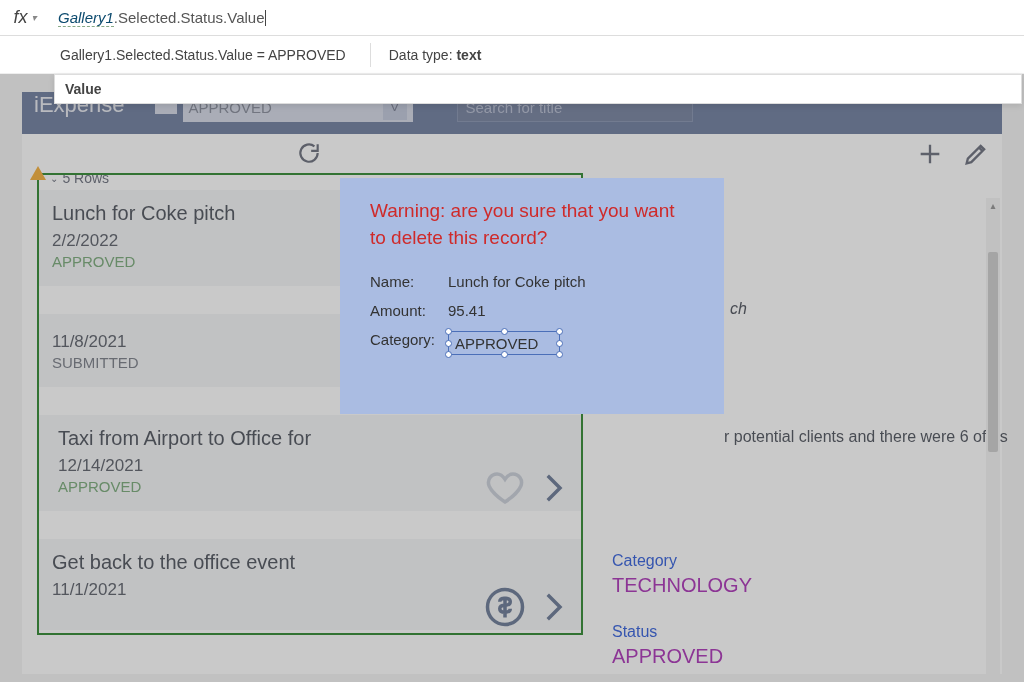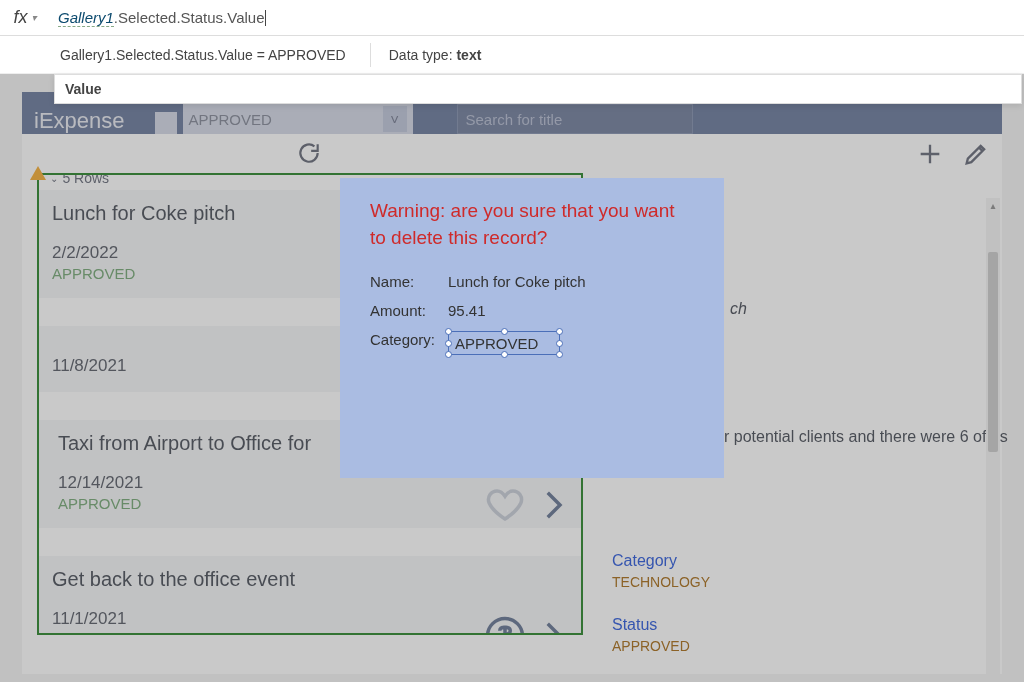--- a/index.html
+++ b/index.html
@@ -21,21 +21,21 @@
   .data-type-value { font-weight: 600; }
 
   
   .intellisense { position: absolute; left: 54px; top: 74px; background: #fff; border: 1px solid #ddd; box-shadow: 0 2px 6px rgba(0,0,0,0.1); padding: 6px 10px; font-size: 14px; color: #444; z-index: 50; width: 968px; }
 
   
   .canvas { position: absolute; left: 0; top: 74px; width: 1024px; height: 608px; background: #f3f3f3; }
   .dim-overlay { position:absolute; inset:0; background: rgba(100,100,100,0.35); z-index: 5; pointer-events:none; }
 
   
-  .app-header { position:absolute; left:22px; top:18px; width:980px; height:42px; background:#5f6f94; display:flex; align-items:flex-end; z-index:1; }
+  .app-header { position:absolute; left:22px; top:18px; width:980px; height:42px; background:#5f6f94; display:flex; align-items:flex-start; z-index:1; }
   .app-title { color:#e6e9f0; font-size:22px; margin-left:12px; }
   .app-checkbox { width:22px; height:22px; background:#cfd5e4; margin-left:30px; }
   .app-dropdown { width:230px; height:30px; background:#cfd5e4; margin-left:6px; display:flex; align-items:center; justify-content:space-between; padding:0 6px; color:#7a7f8f; font-size:15px; }
   .app-dropdown-caret { width:24px; height:26px; background:#b9c1d6; display:flex; align-items:center; justify-content:center; color:#6a7088; }
   .app-search { width:236px; height:30px; background:#667394; margin-left:44px; border:1px solid #7a87a8; color:#aeb6cc; padding:0 8px; font-size:15px; display:flex; align-items:center; }
 
   .content-row { position:absolute; left:22px; top:60px; width:980px; height:540px; background:#fff; z-index:1; }
 
   .toolbar-right { position:absolute; right:12px; top:6px; display:flex; gap:18px; align-items:center; }
   .toolbar-right svg { width:28px; height:28px; stroke:#5a5f6e; fill:none; stroke-width:2; }
@@ -44,36 +44,36 @@
   .gallery-wrap { position:absolute; left:16px; top:40px; width:544px; height:460px; }
   .gallery-border { position:absolute; left:-1px; top:-1px; width:546px; height:462px; border:2px solid #1a7c1a; pointer-events:none; z-index:3; }
   .warn-triangle { position:absolute; left:-8px; top:-8px; width:0; height:0; border-left:8px solid transparent; border-right:8px solid transparent; border-bottom:14px solid #f5a623; z-index:4; }
   .rows-label { position:absolute; left:28px; top:36px; font-size:14px; color:#5a5f6e; z-index:2; display:flex; align-items:center; gap:4px; }
   .rows-caret { font-size:10px; }
 
   .reload-icon { position:absolute; left:274px; top:6px; width:26px; height:26px; z-index:2; }
 
   .gallery-item { background:#f3f4f6; padding:12px 14px 16px; margin-bottom:28px; }
   .gi-title { font-size:20px; color:#3a3f4a; font-weight:500; }
-  .gi-date { font-size:17px; color:#4a4f5a; margin-top:18px; }
+  .gi-date { font-size:17px; color:#4a4f5a; margin-top:6px; }
   .gi-status { font-size:15px; color:#6aa06a; margin-top:2px; }
   .gi-status.submitted { color:#6a6f7a; }
   .gallery-scroll { position:absolute; inset:0; overflow:hidden; }
   .gallery-inner { padding-top:16px; }
 
   .gi-icons { position:absolute; right:8px; bottom:2px; display:flex; gap:6px; align-items:center; }
   .gi-icons svg { width:42px; height:42px; stroke:#5a6b8a; fill:none; stroke-width:2; }
 
   
   .detail-pane { position:absolute; left:590px; top:60px; width:380px; font-size:16px; color:#4a4f5a; }
   .detail-label { color:#1d4ed8; font-size:16px; margin-top:26px; }
-  .detail-value { color:#a16207; font-size:14px; margin-top:4px; }
-
-  
-  .popup { position:absolute; left:340px; top:104px; width:384px; height:300px; background:#aabce2; z-index:10; padding:20px 30px 10px; }
+  .detail-value { color:#a21caf; font-size:20px; margin-top:4px; }
+
+  
+  .popup { position:absolute; left:340px; top:104px; width:384px; height:236px; background:#aabce2; z-index:10; padding:20px 30px 10px; }
   .popup-warning { color:#cf2a2a; font-size:19px; line-height:1.4; }
   .popup-row { display:flex; margin-top:12px; font-size:15px; color:#333; }
   .popup-row .lbl { width:78px; }
   .popup-row .val { }
   .selected-box { position:relative; width:112px; height:24px; border:1px solid #4b6fb8; background:#aabce2; padding-left:6px; display:flex; align-items:center; }
   .sel-handle { position:absolute; width:7px; height:7px; background:#fff; border:1px solid #4b6fb8; border-radius:50%; }
   .sh-tl { left:-4px; top:-4px; } .sh-tm { left:50%; top:-4px; margin-left:-3px; } .sh-tr { right:-4px; top:-4px; }
   .sh-ml { left:-4px; top:50%; margin-top:-3px; } .sh-mr { right:-4px; top:50%; margin-top:-3px; }
   .sh-bl { left:-4px; bottom:-4px; } .sh-bm { left:50%; bottom:-4px; margin-left:-3px; } .sh-br { right:-4px; bottom:-4px; }
 
@@ -150,20 +150,21 @@
       <div class="warn-triangle"></div>
       <div class="gallery-scroll">
         <div class="gallery-inner">
           <div class="gallery-item">
             <div class="gi-title">Lunch for Coke pitch</div>
             <div class="gi-date">2/2/2022</div>
             <div class="gi-status">APPROVED</div>
           </div>
           <div class="gallery-item">
             <div class="gi-date">11/8/2021</div>
+            <div class="gi-status submitted">SUBMITTED</div>
           </div>
           <div class="gallery-item" style="position:relative;padding-left:20px;">
             <div class="gi-title">Taxi from Airport to Office for</div>
             <div class="gi-date">12/14/2021</div>
             <div class="gi-status">APPROVED</div>
             <div class="gi-icons">
               <svg viewBox="0 0 24 24" style="opacity:0.3;">
                   <path d="M12 20s-7-4.5-9-9c-1.5-3.5 1-7 4.5-7 2 0 3.5 1.5 4.5 3 1-1.5 2.5-3 4.5-3 3.5 0 6 3.5 4.5 7-2 4.5-9 9-9 9z"></path>
                 </svg>
               <svg viewBox="0 0 24 24">

